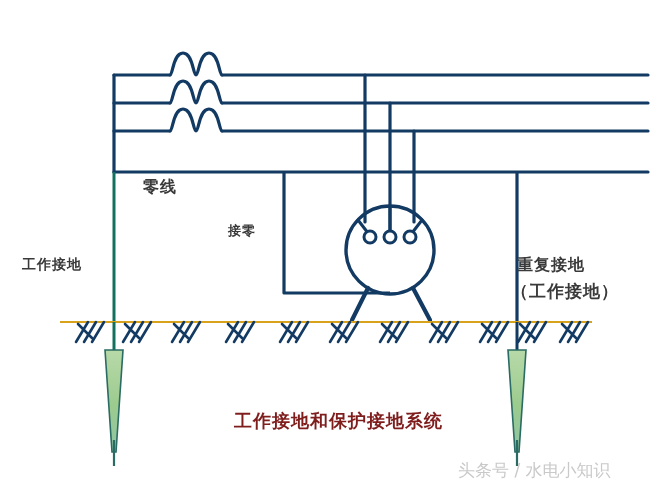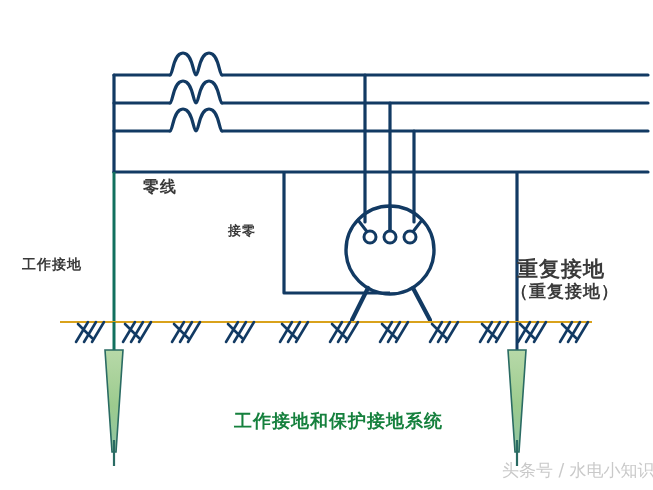--- a/index.html
+++ b/index.html
@@ -29,25 +29,25 @@
     position: absolute;
     color: #3a3a3a;
     font-family: "DejaVu Sans", "Liberation Sans", sans-serif;
     font-weight: bold;
     white-space: nowrap;
     letter-spacing: 1px;
   }
   #lbl-working-ground { left: 22px;  top: 256px; font-size: 14px; }
   #lbl-neutral-line   { left: 143px; top: 177px; font-size: 16px; }
   #lbl-neutral-bond   { left: 228px; top: 222px; font-size: 13px; }
-  #lbl-repeat-ground  { left: 517px; top: 255px; font-size: 21px; }
+  #lbl-repeat-ground  { left: 517px; top: 255px; font-size: 16px; }
   #lbl-protect-ground { left: 511px; top: 280px; font-size: 17px; }
-  #lbl-caption        { left: 234px; top: 409px; font-size: 18px; color: #15803d; }
+  #lbl-caption        { left: 234px; top: 409px; font-size: 18px; color: #7f1d1d; }
   #lbl-watermark {
-    left: 502px; top: 459px; font-size: 17px;
+    left: 458px; top: 459px; font-size: 17px;
     color: #c9c9c9; font-weight: normal; letter-spacing: 0px;
   }
 </style>
 </head>
 <body>
 
 <div id="canvas">
 
   <svg id="diagram" viewBox="0 0 653 490" xmlns="http://www.w3.org/2000/svg">
 
@@ -166,19 +166,19 @@
   </svg>
 
   <div class="lbl" id="lbl-working-ground">工作接地</div>
 
   <div class="lbl" id="lbl-neutral-line">零线</div>
 
   <div class="lbl" id="lbl-neutral-bond">接零</div>
 
   <div class="lbl" id="lbl-repeat-ground">重复接地</div>
 
-  <div class="lbl" id="lbl-protect-ground">（重复接地）</div>
+  <div class="lbl" id="lbl-protect-ground">（工作接地）</div>
 
   <div class="lbl" id="lbl-caption">工作接地和保护接地系统</div>
 
   <div class="lbl" id="lbl-watermark">头条号 / 水电小知识</div>
 
 </div>
 
 </body></html>

